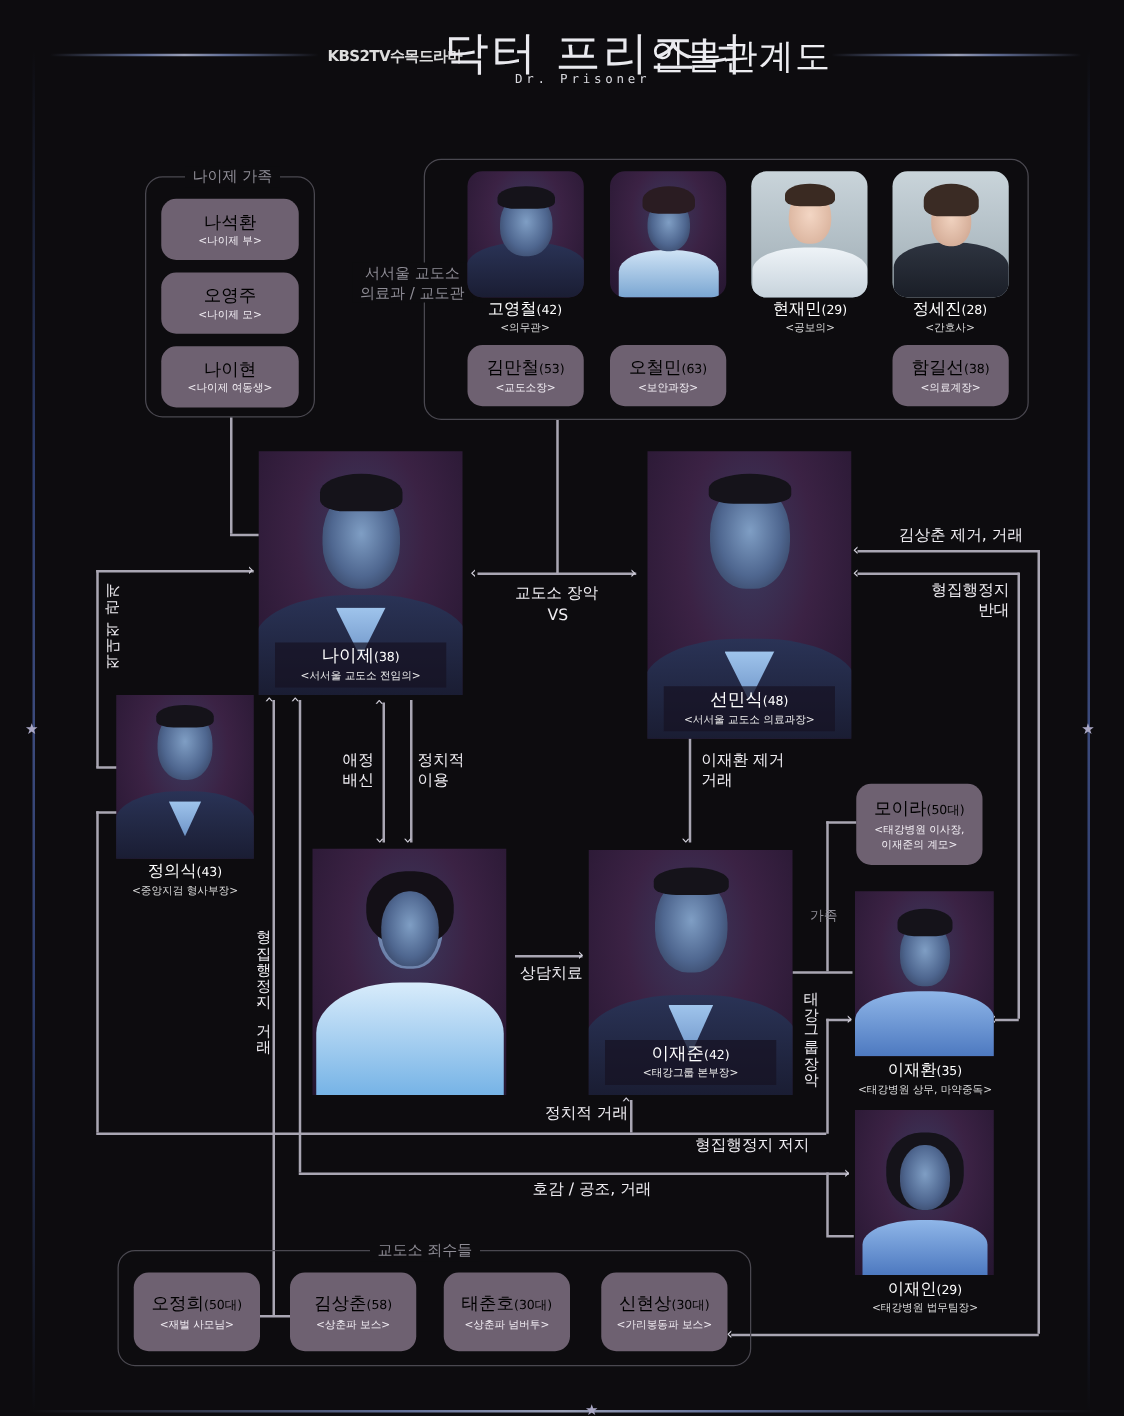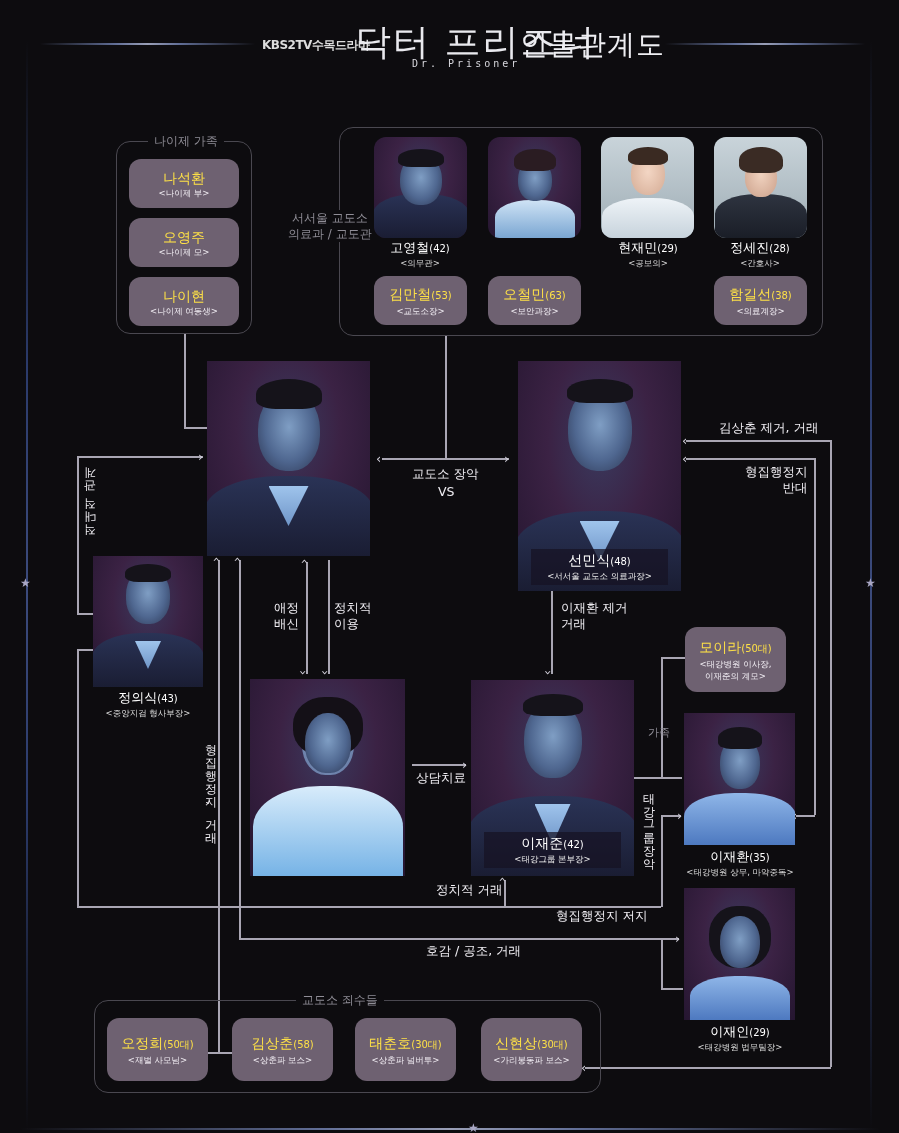--- a/index.html
+++ b/index.html
@@ -16,21 +16,21 @@
   .hdr-title { position: absolute; left: 355px; top: 18px; font-family: "DejaVu Serif", "Liberation Serif", serif; font-size: 36px; color: #e9e9ee; letter-spacing: 2px; font-weight: 300; }
   .hdr-en { position: absolute; left: 412px; top: 58px; font-family: "DejaVu Sans Mono", monospace; font-size: 10px; color: #d8d8de; letter-spacing: 3px; }
   .hdr-rel { position: absolute; left: 520px; top: 26px; font-size: 28px; color: #eeeef2; letter-spacing: 1px; }
 
   
   .group { position: absolute; border: 1.5px solid #4a4850; border-radius: 14px; }
   .group-label { position: absolute; background: #0d0c0f; color: #8f8d96; font-size: 12px; padding: 0 6px; white-space: nowrap; }
 
   
   .chip { position: absolute; background: #6e6171; border-radius: 12px; text-align: center; display: flex; flex-direction: column; justify-content: center; align-items: center; }
-  .chip .nm { font-size: 14px; color: #fde047; line-height: 18px; }
+  .chip .nm { font-size: 14px; color: #000000; line-height: 18px; }
   .chip .nm small { font-size: 10px; }
   .chip .rl { font-size: 8.5px; color: #f2eef4; line-height: 12px; }
 
   
   .photo { position: absolute; overflow: hidden; background: radial-gradient(ellipse at 50% 35%, #3a3a5e 0%, #3b2244 45%, #251630 100%); }
   .photo.round { border-radius: 12px; }
   .photo .head { position: absolute; left: 50%; transform: translateX(-50%); border-radius: 48% 48% 45% 45%; background: radial-gradient(ellipse at 50% 45%, #7f9ec4 0%, #4f6790 55%, #2b3450 100%); }
   .photo .hair { position: absolute; left: 50%; transform: translateX(-50%); border-radius: 50% 50% 30% 30%; background: #15131a; }
   .photo .body { position: absolute; left: 50%; transform: translateX(-50%); border-radius: 45% 45% 0 0; background: linear-gradient(180deg, #2a3356 0%, #1a1d33 100%); }
   .photo .shirt { position: absolute; left: 50%; transform: translateX(-50%); background: linear-gradient(180deg, #9fc4ec, #6f95c8); clip-path: polygon(0 0, 100% 0, 50% 100%); }
@@ -239,20 +239,24 @@
 <div class="lbl" style="left:648px; top:725px; color:#8f8d96; font-size:11px;">가족</div>
 <div class="ln v" style="left:661px; top:938px; height:50px;"></div>
 <div class="ln h" style="left:661px; top:988px; width:22px;"></div>
 <div class="vt" style="position:absolute; left:640px; top:785px;">태강그룹장악</div>
 
 <div class="photo" style="left:207px; top:361px; width:163px; height:195px;">
   <div class="body" style="width:170px; height:80px; bottom:0;"></div>
   <div class="shirt" style="width:40px; height:40px; bottom:30px;"></div>
   <div class="head" style="width:62px; height:80px; top:30px;"></div>
   <div class="hair" style="width:66px; height:30px; top:18px;"></div>
+  <div class="cap-band" style="bottom:6px;">
+    <div class="cap-name"><span>나이제</span><small>(38)</small></div>
+    <div class="cap-role">&lt;서서울 교도소 전임의&gt;</div>
+  </div>
 </div>
 
 <div class="photo" style="left:518px; top:361px; width:163px; height:230px;">
   <div class="body" style="width:170px; height:80px; bottom:0;"></div>
   <div class="shirt" style="width:40px; height:40px; bottom:30px;"></div>
   <div class="head" style="width:64px; height:84px; top:26px;"></div>
   <div class="hair" style="width:66px; height:24px; top:18px;"></div>
   <div class="cap-band" style="bottom:6px;">
     <div class="cap-name"><span>선민식</span><small>(48)</small></div>
     <div class="cap-role">&lt;서서울 교도소 의료과장&gt;</div>

